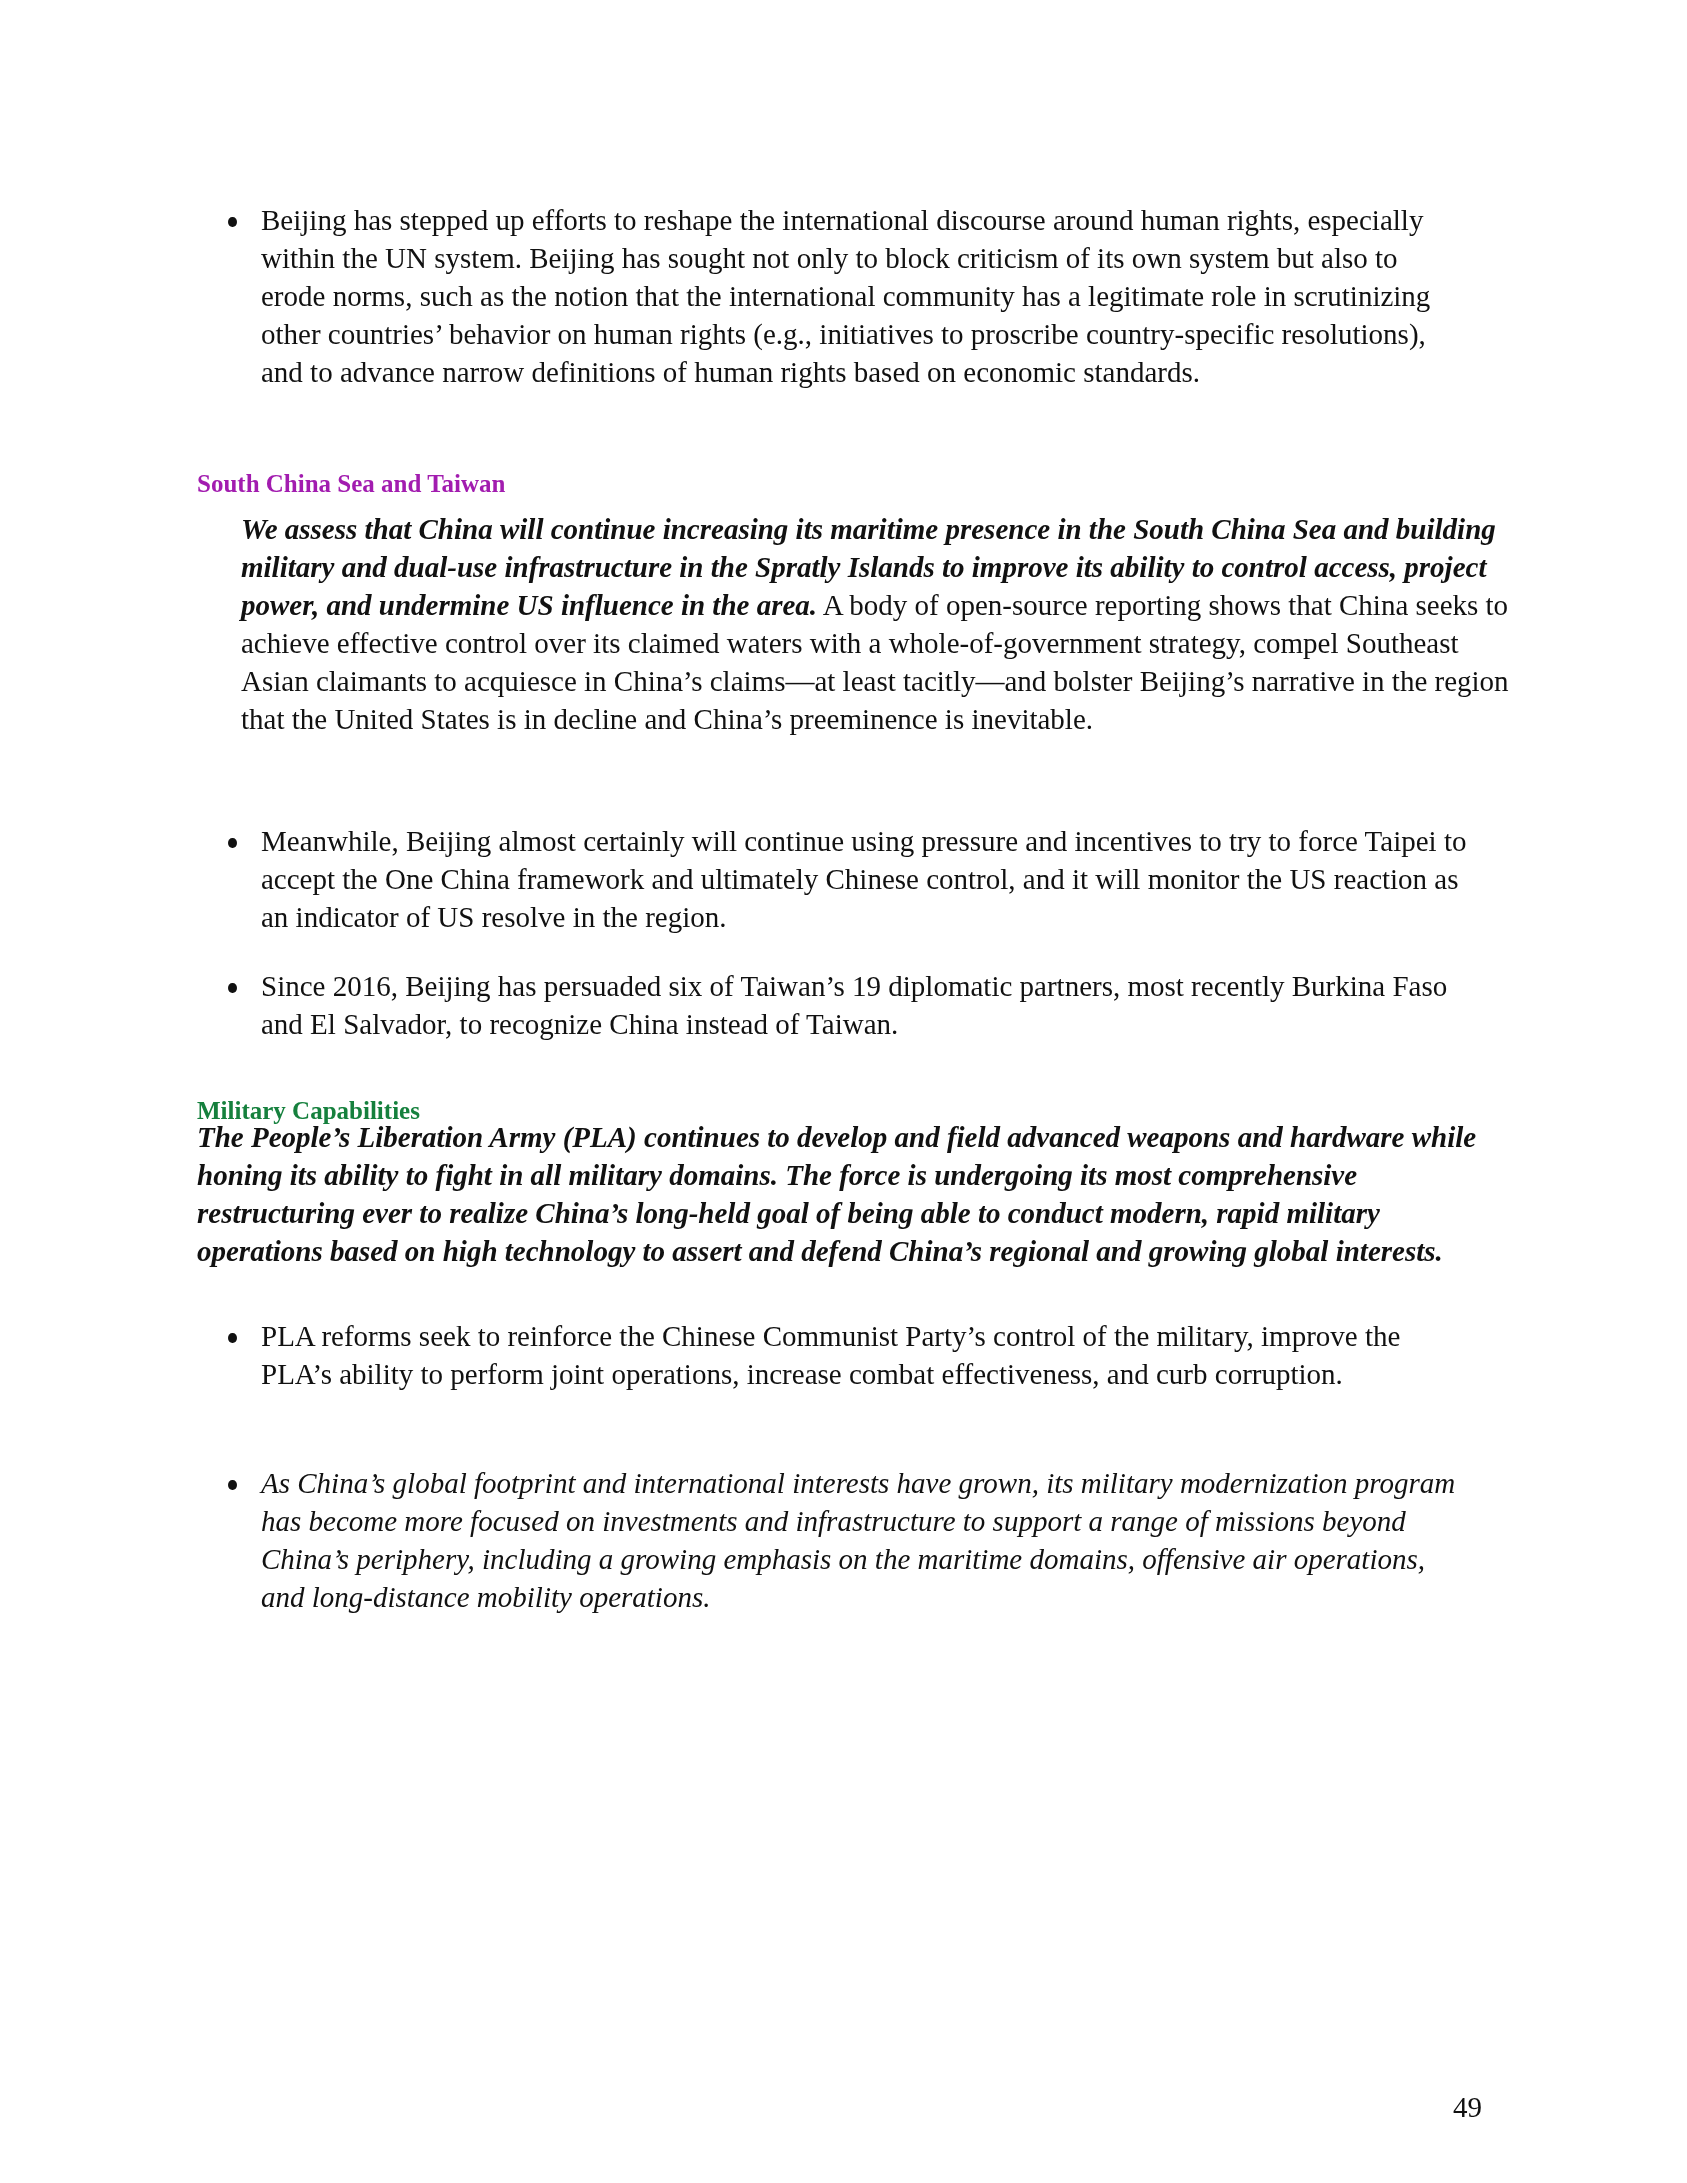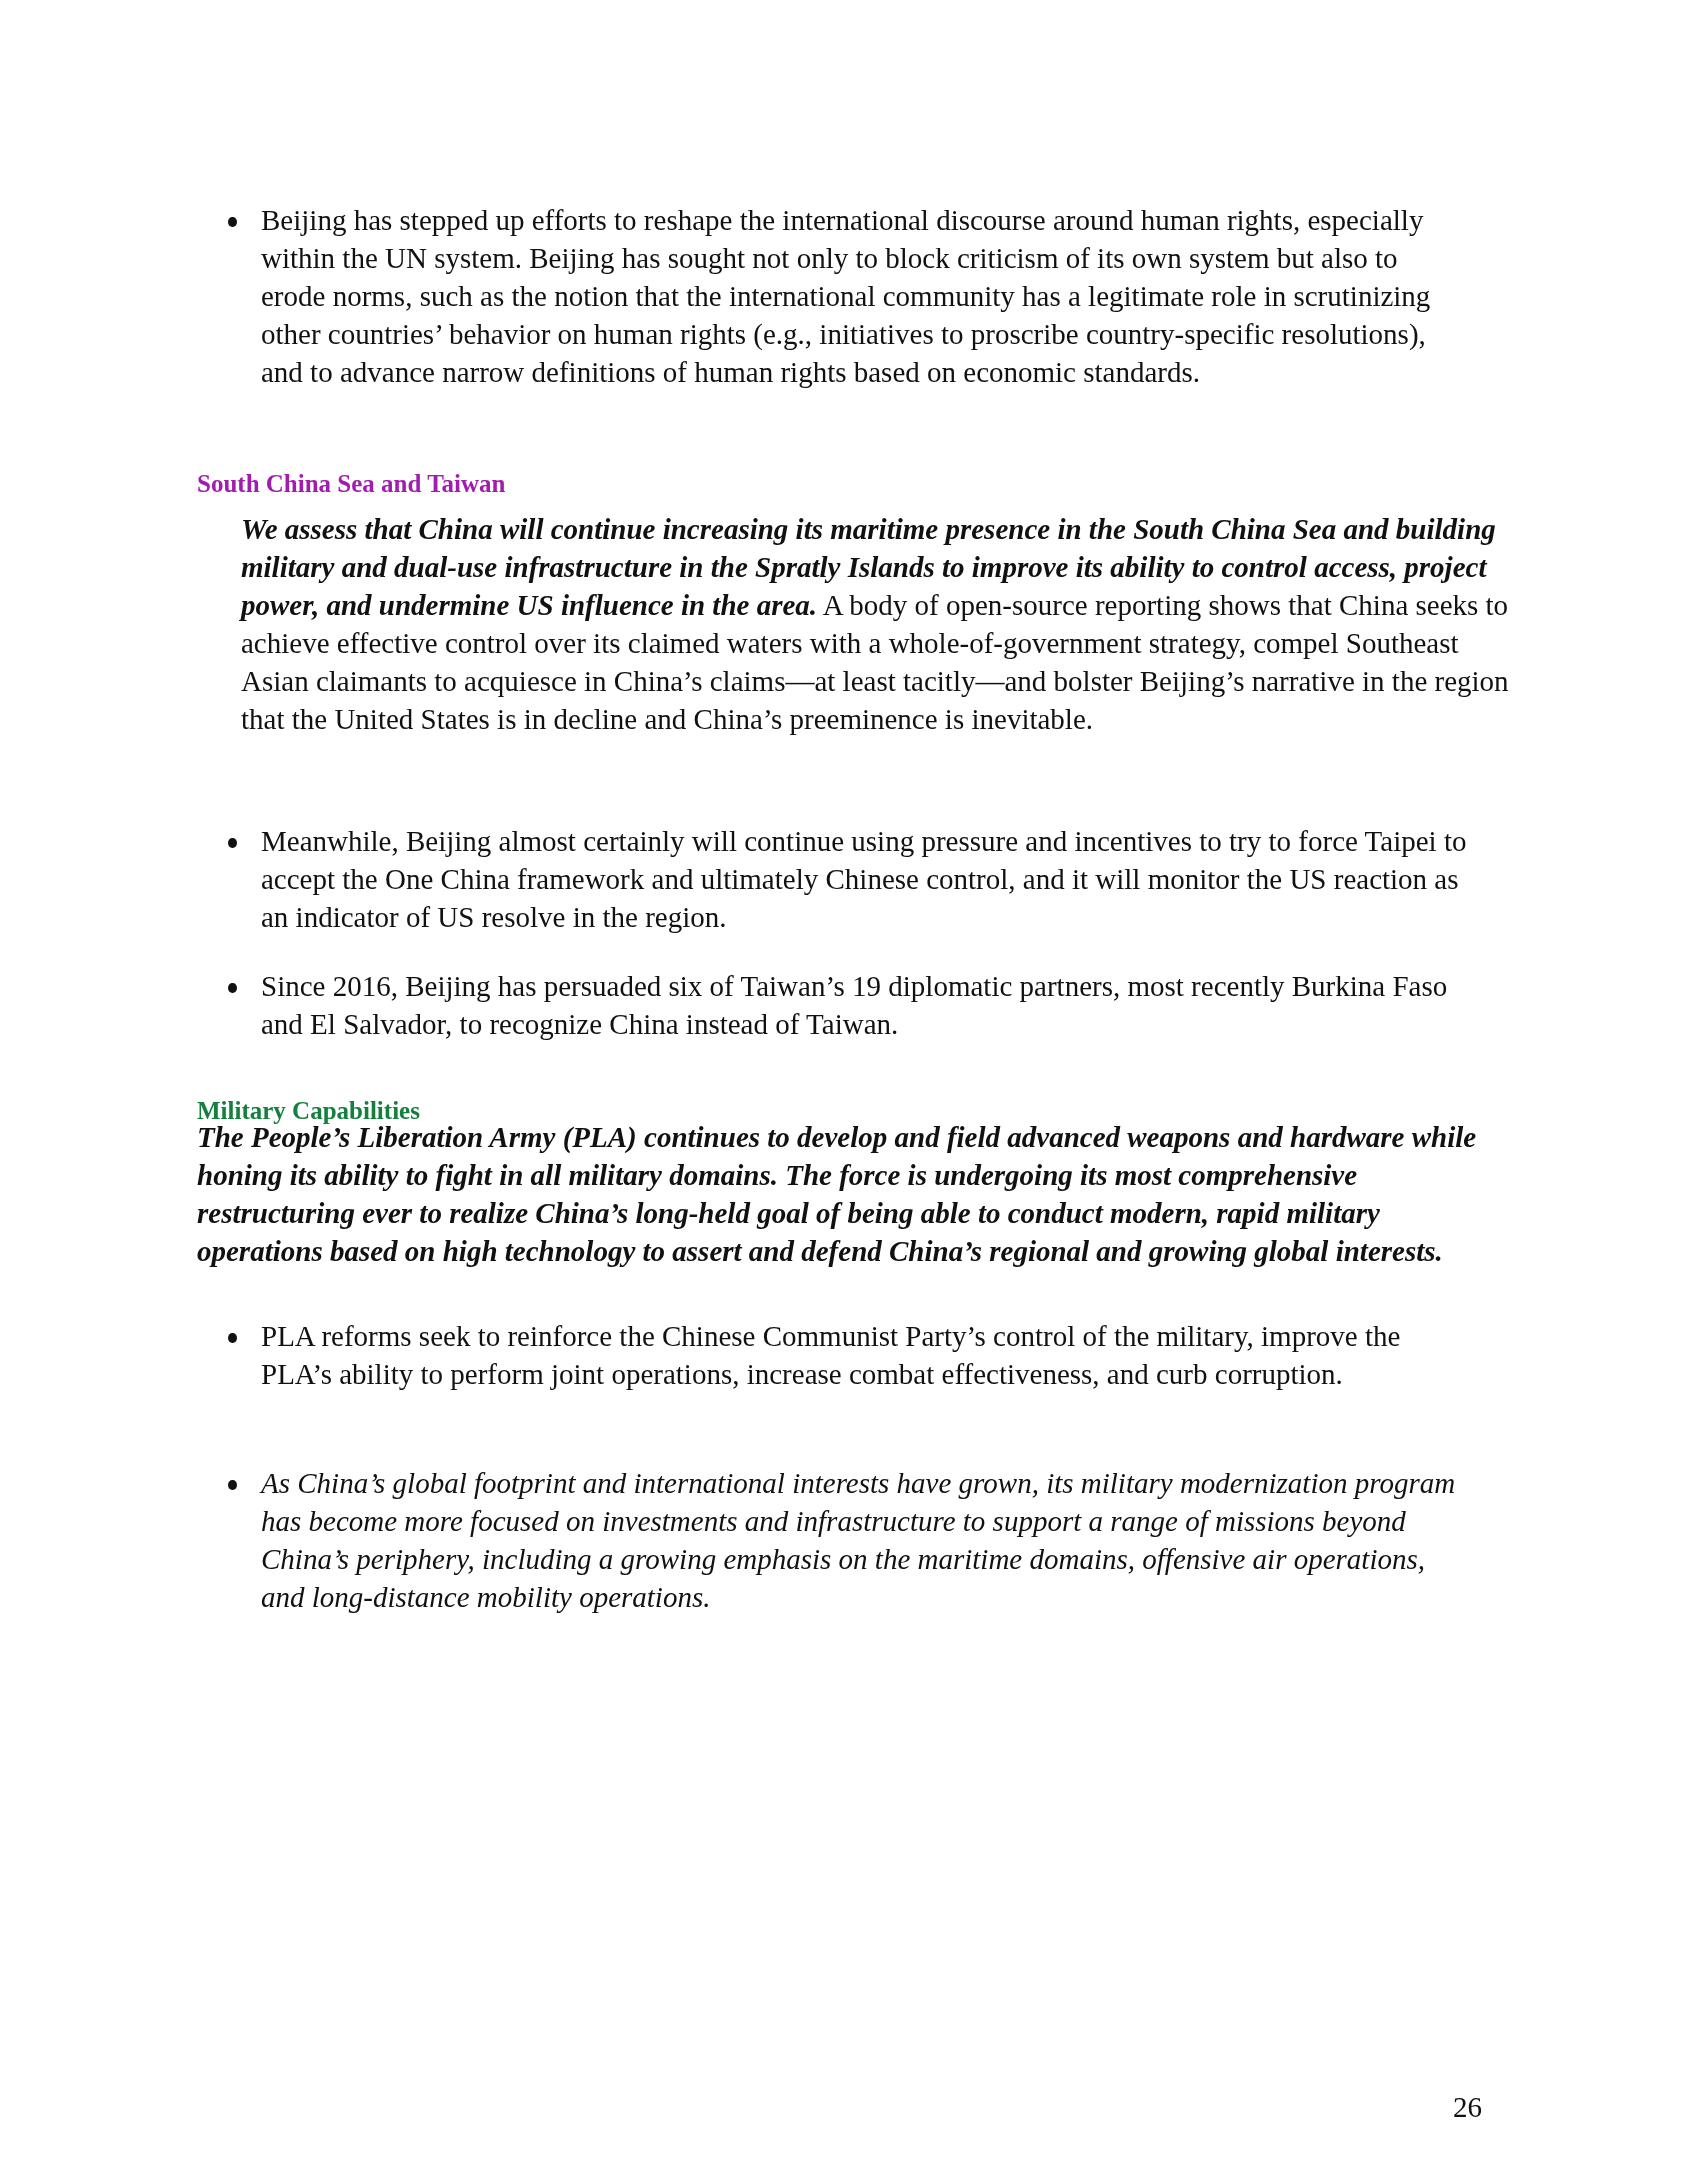--- a/index.html
+++ b/index.html
@@ -73,15 +73,15 @@
     </ul>
     <ul class="bullet-list" style="position:absolute; top:1464px; width:1277px;font-style:italic;">
       <li class="bullet-item">
         <span class="bullet-dot"></span>
         <span>As China’s global footprint and international interests have grown, its military modernization program has become more focused on investments and infrastructure to support a range of missions beyond China’s periphery, including a growing emphasis on the maritime domains, offensive air operations, and long-distance mobility operations.</span>
       </li>
     </ul>
 
   </div>
 
-  <div class="page-number">26</div>
+  <div class="page-number">49</div>
 </div>
 
 
 </body></html>

